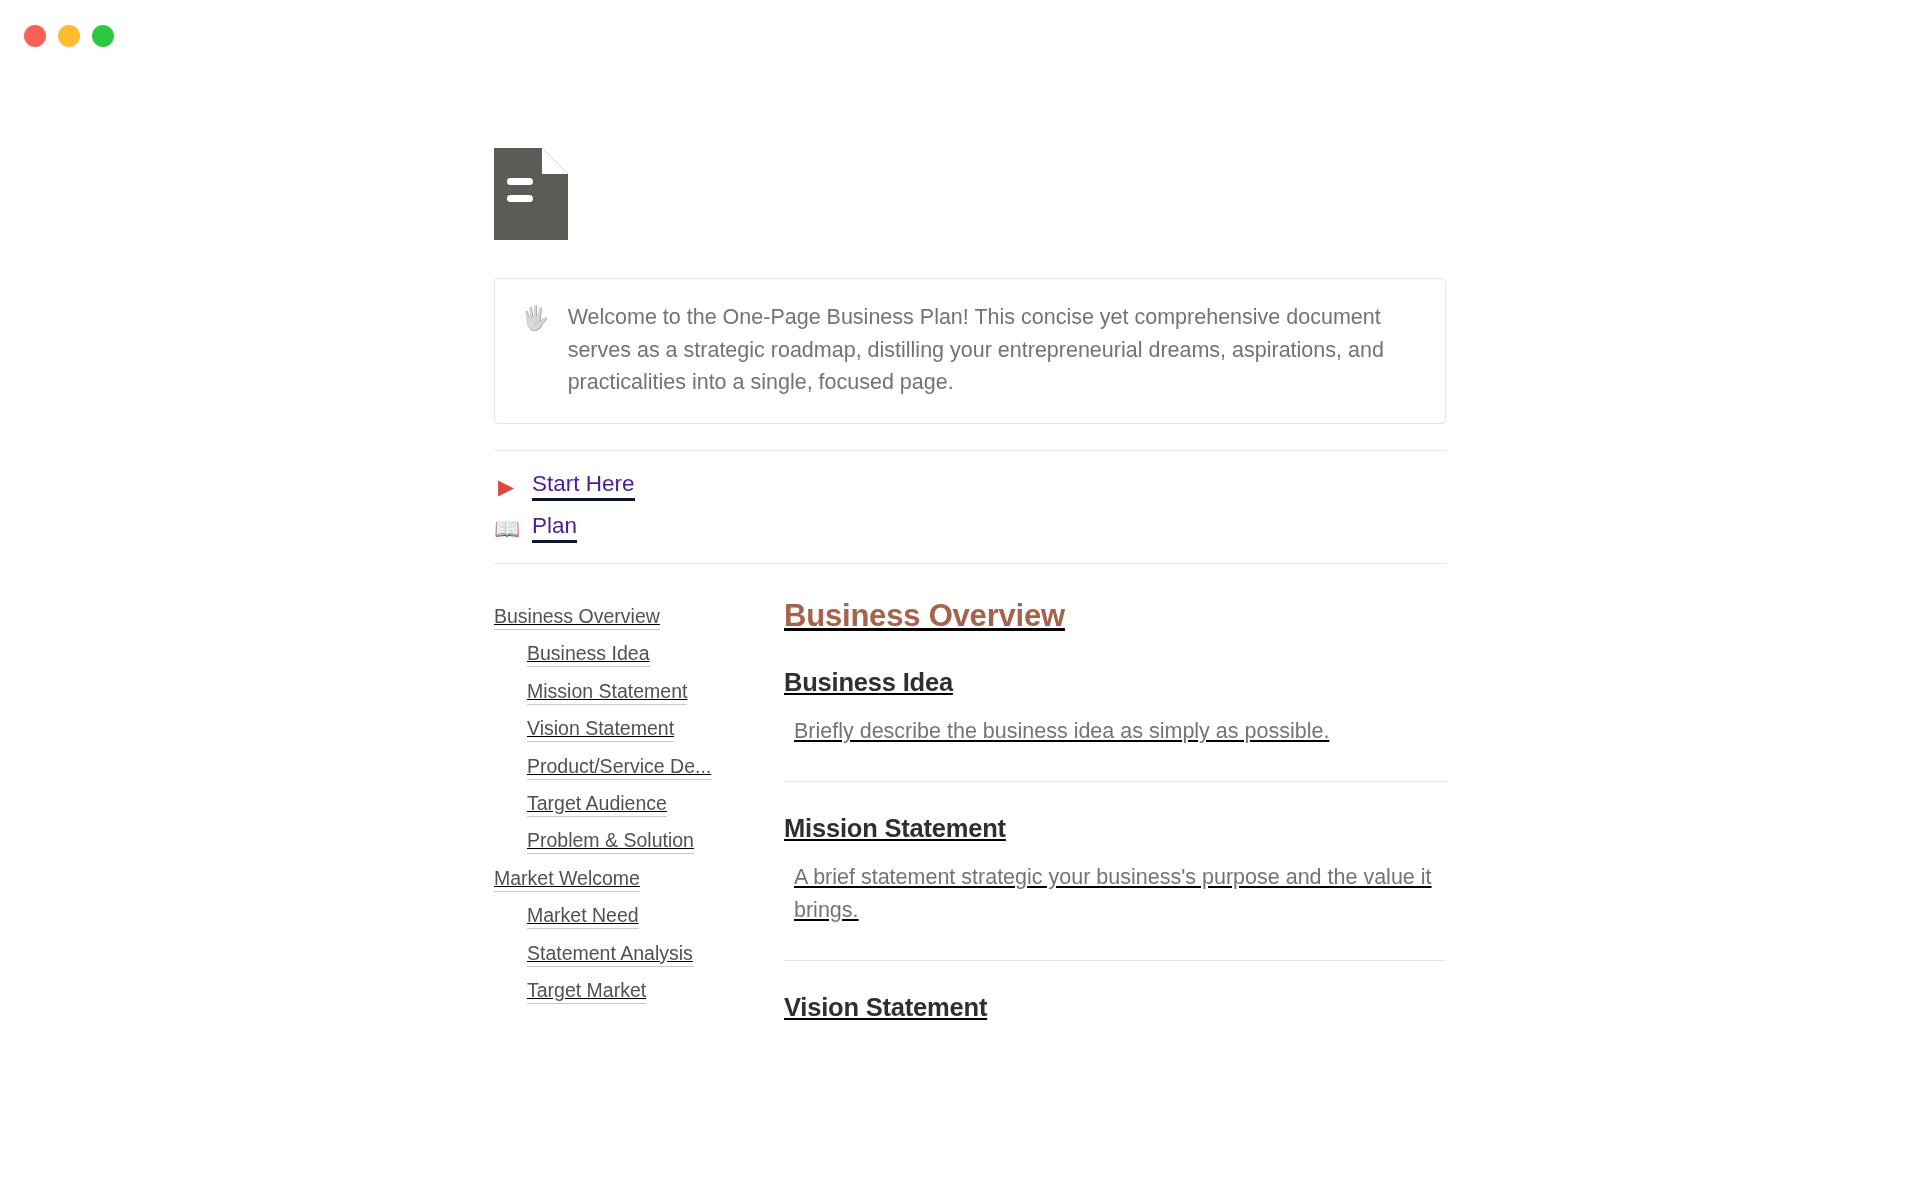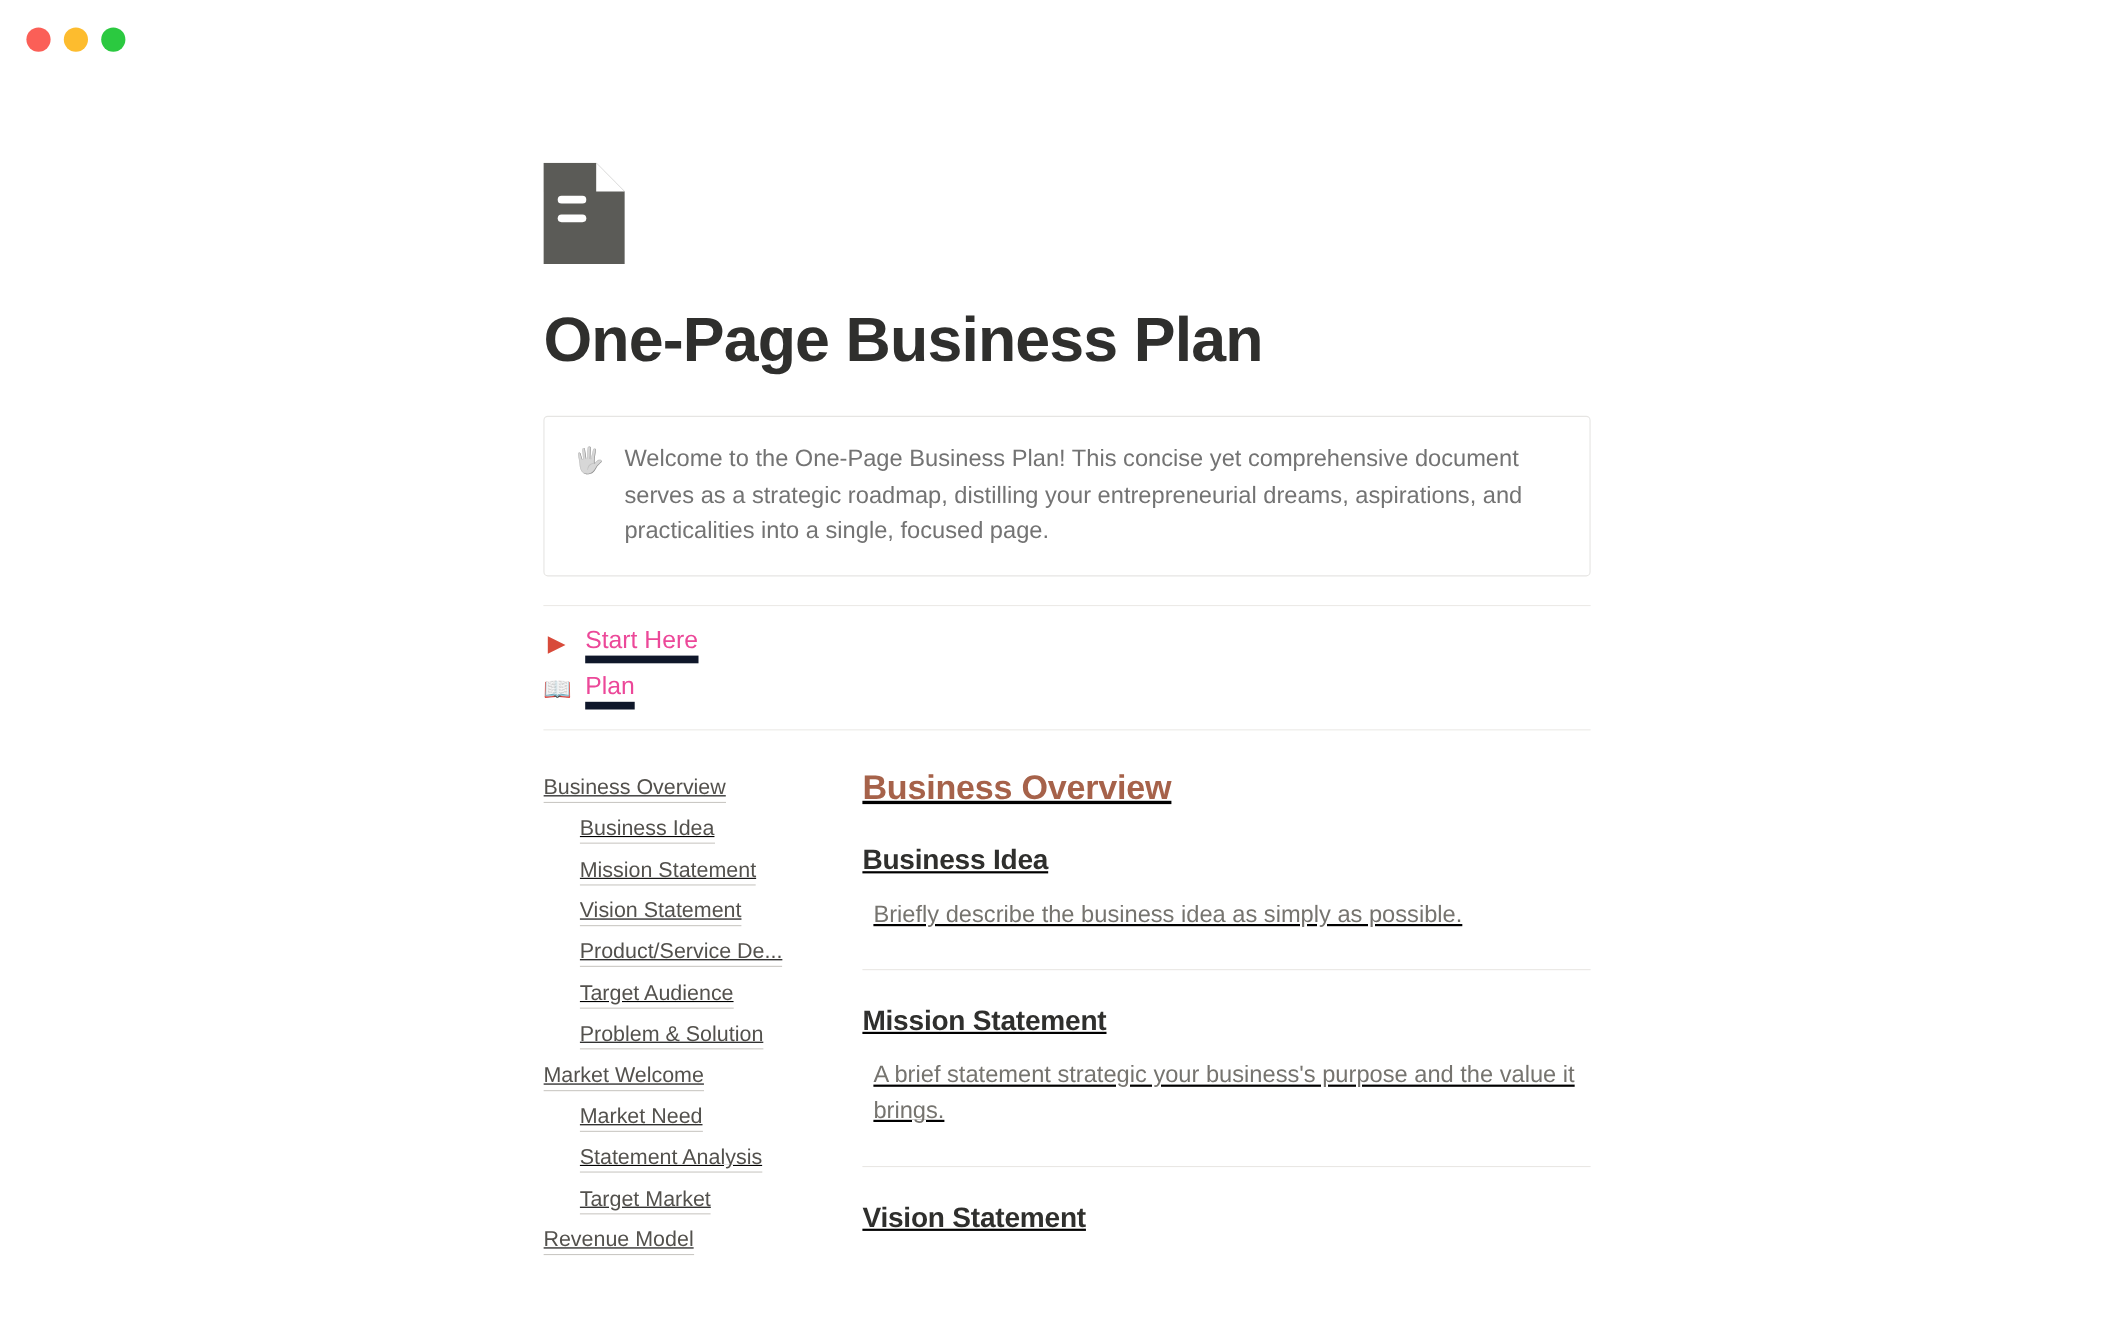--- a/index.html
+++ b/index.html
@@ -103,22 +103,22 @@
     display: flex;
     align-items: center;
     gap: 14px;
     height: 42px;
     cursor: pointer;
   }
   .link-row .emoji { font-size: 21px; line-height: 1; width: 24px; text-align: center; }
   .emoji-play { color: #d84a3a; }
   .link-row .label {
     font-size: 22.5px;
-    color: #ec4899;
-    border-bottom: 7px solid #0f172a;
+    color: #4c1d95;
+    border-bottom: 3px solid #0f172a;
     padding-bottom: 1px;
   }
 
   
   .columns {
     display: flex;
     padding-top: 34px;
     text-decoration: underline;
   }
   .col-toc {
@@ -193,21 +193,20 @@
 
     <div class="doc-icon">
       <svg width="74" height="92" viewBox="0 0 74 92" xmlns="http://www.w3.org/2000/svg">
         <path d="M0 0 H48 L74 26 V92 H0 Z" fill="#5b5b57"></path>
         <path d="M48 0 L74 26 H48 Z" fill="#ffffff"></path>
         <rect x="13" y="30" width="26" height="7" rx="3.5" fill="#ffffff"></rect>
         <rect x="13" y="47" width="26" height="7" rx="3.5" fill="#ffffff"></rect>
       </svg>
     </div>
 
-    <h1 class="title">One-Page Business Plan</h1>
 
     <div class="callout">
       <div class="callout-emoji">🖐</div>
       <div class="callout-text">Welcome to the One-Page Business Plan! This concise yet comprehensive document serves as a strategic roadmap, distilling your entrepreneurial dreams, aspirations, and practicalities into a single, focused page.</div>
     </div>
 
     <div class="divider"></div>
     <div class="link-rows">
       <div class="link-row">
         <span class="emoji emoji-play">▶</span>
@@ -227,21 +226,20 @@
         <div class="toc-item toc-l2"><span>Business Idea</span></div>
         <div class="toc-item toc-l2"><span>Mission Statement</span></div>
         <div class="toc-item toc-l2"><span>Vision Statement</span></div>
         <div class="toc-item toc-l2"><span>Product/Service De...</span></div>
         <div class="toc-item toc-l2"><span>Target Audience</span></div>
         <div class="toc-item toc-l2"><span>Problem &amp; Solution</span></div>
         <div class="toc-item toc-l1"><span>Market Welcome</span></div>
         <div class="toc-item toc-l2"><span>Market Need</span></div>
         <div class="toc-item toc-l2"><span>Statement Analysis</span></div>
         <div class="toc-item toc-l2"><span>Target Market</span></div>
-        <div class="toc-item toc-l1"><span>Revenue Model</span></div>
       </div>
 
       <div class="col-main">
         <h2 class="section-title">Business Overview</h2>
 
         <div class="sub-block">
           <h3 class="sub-heading">Business Idea</h3>
           <p class="sub-body">Briefly describe the business idea as simply as possible.</p>
         </div>
 

